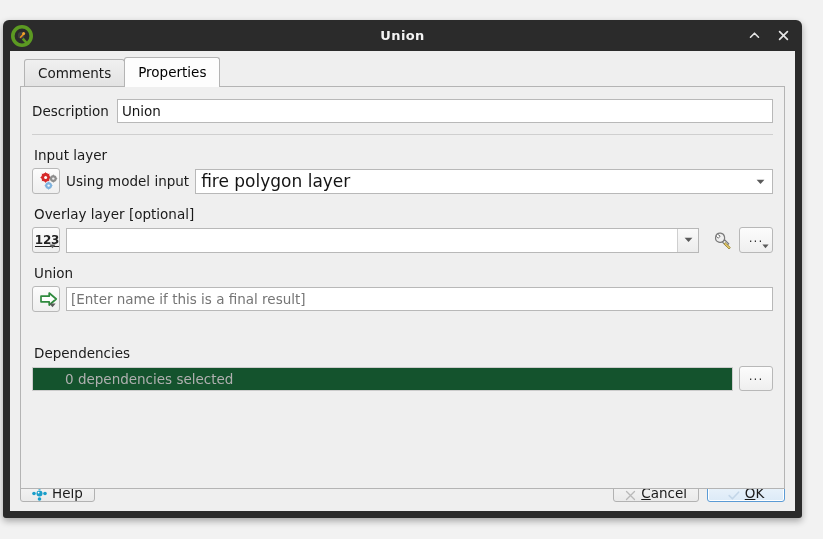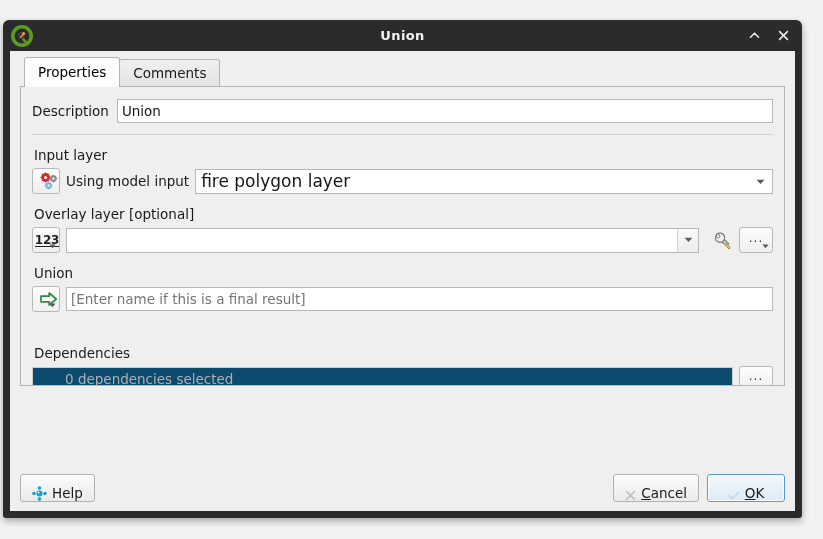--- a/index.html
+++ b/index.html
@@ -92,21 +92,21 @@
     border-color: #b4b4b4;
     z-index: 3;
     padding-top: 6px;
     padding-bottom: 7px;
     color: #000;
   }
 
   .tabpanel {
     border: 1px solid #b4b4b4;
     background: #efefef;
-    height: 300px;
+    height: 403px;
     box-sizing: border-box;
     position: relative;
     margin-top: -1px;
     z-index: 1;
     text-decoration: underline;
   }
   .scrollinner {
     position: absolute;
     left: 0; top: 0; right: 0; bottom: 0;
     padding: 12px 11px 0 11px;
@@ -131,21 +131,21 @@
     background: #ffffff;
     font-size: 13.5px;
     color: #141414;
     box-sizing: border-box;
     padding: 0 4px;
     line-height: 22px;
     font-family: inherit;
     outline: none;
   }
   .lineedit.disabled {
-    background: #0c4a6e;
+    background: #14532d;
     color: #b0b0b0;
     border-color: #cccccc;
     padding-left: 32px;
   }
 
   .hsep {
     height: 1px;
     background: #cfcfcf;
     margin: 11px 0 9px 0;
   }
@@ -308,25 +308,25 @@
         <svg width="13" height="13" viewBox="0 0 13 13">
           <path d="M2.6 2.6 L10.4 10.4 M10.4 2.6 L2.6 10.4" stroke="#e6e6e6" stroke-width="1.7" stroke-linecap="round"></path>
         </svg>
       </div>
     </div>
   </div>
 
   <div class="client">
 
     <div class="tabbar">
+      <div class="tab">
+        <span>Comments</span>
+      </div>
       <div class="tab active">
         <span>Properties</span>
-      </div>
-      <div class="tab">
-        <span>Comments</span>
       </div>
     </div>
 
     <div class="tabpanel">
       <div class="scrollinner">
 
         <div class="row-desc">
           <span class="lbl">Description</span>
           <input class="lineedit" type="text" value="Union" style="">
         </div>

